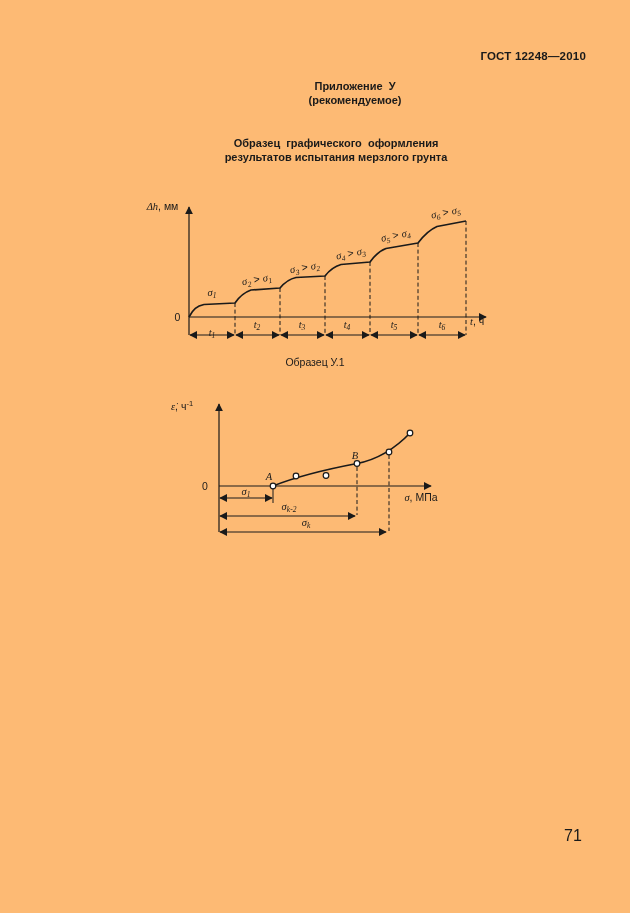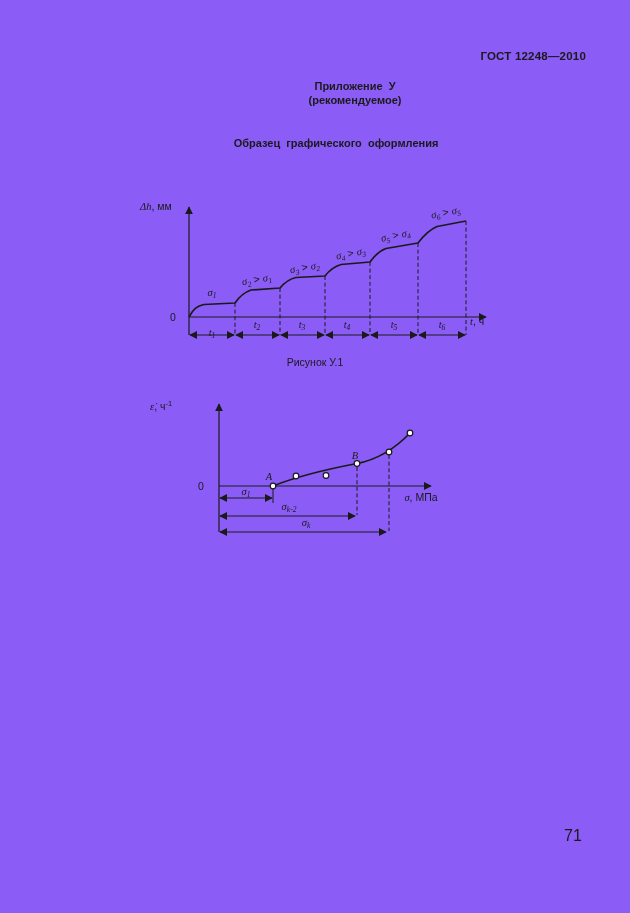--- a/index.html
+++ b/index.html
@@ -1,53 +1,54 @@
 <!DOCTYPE html>
 <html><head>
 <meta charset="utf-8">
 <style>
   html,body{margin:0;padding:0;background:#e8e8e8;}
   .page{
     position:relative;width:630px;height:913px;margin:0 auto;
-    background:#8b5cf6;color:#1a1a1a;
+    background:#fdba74;color:#1a1a1a;
     font-family:"Liberation Sans",sans-serif;
     overflow:hidden;
   }
   .pre{white-space:pre-wrap;}
   .b{font-weight:bold;padding-left:42px;}
   .docnum{position:absolute;top:50px;right:44px;font-size:11.5px;font-weight:bold;letter-spacing:.2px;}
   .appendix{position:absolute;top:80px;left:0;width:630px;text-align:center;font-size:11px;font-weight:bold;line-height:13.5px;padding-left:40px;}
   .heading{position:absolute;top:137px;left:0;width:630px;text-align:center;font-size:11px;line-height:13.5px;}
   .caption{position:absolute;left:0;width:630px;text-align:center;font-size:10.5px;}
   .pagenum{position:absolute;top:827px;left:564px;font-size:16px;}
 
   .fig{position:absolute;}
   .fig svg{position:absolute;left:0;top:0;}
   .lbl{position:absolute;font-size:10.5px;line-height:11px;white-space:nowrap;}
   .m{font-family:"Liberation Serif",serif;font-style:italic;}
   .sb{font-family:"Liberation Serif",serif;font-style:italic;font-size:7.5px;vertical-align:-2.5px;}
   .sp{font-size:7.5px;vertical-align:4px;}
   .rot{transform:translate(-50%,-50%) rotate(var(--r,0deg));}
   .ctr{transform:translate(-50%,-50%);}
-  .ra{text-align:left;}
+  .ra{text-align:center;}
 </style>
 </head>
 <body>
 
 <div class="page">
 
   <div class="docnum">ГОСТ 12248—2010</div>
 
   <div class="appendix">
     <div class="pre">Приложение  У</div>
     <div>(рекомендуемое)</div>
   </div>
 
   <div class="heading">
     <div class="b pre">Образец  графического  оформления</div>
+    <div class="b">результатов испытания мерзлого грунта</div>
   </div>
 
   <div class="fig" style="left:140px;top:198px;width:370px;height:150px">
     <svg width="370" height="150" viewBox="0 0 370 150">
       <defs>
         <marker id="ah" viewBox="0 0 10 10" refX="9" refY="5" markerWidth="8" markerHeight="8" orient="auto-start-reverse" markerUnits="userSpaceOnUse">
           <path d="M0,0 L10,5 L0,10 z" fill="#1a1a1a"></path>
         </marker>
       </defs>
 
@@ -92,21 +93,21 @@
     <div class="lbl rot" style="left:306px;top:16px;--r:-11deg"><span class="m">σ</span><span class="sb">6</span><span> &gt; </span><span class="m">σ</span><span class="sb">5</span></div>
 
     <div class="lbl ctr" style="left:72px;top:136px"><span class="m">t</span><span class="sb">1</span></div>
     <div class="lbl ctr" style="left:117px;top:128px"><span class="m">t</span><span class="sb">2</span></div>
     <div class="lbl ctr" style="left:162px;top:128px"><span class="m">t</span><span class="sb">3</span></div>
     <div class="lbl ctr" style="left:207px;top:128px"><span class="m">t</span><span class="sb">4</span></div>
     <div class="lbl ctr" style="left:254px;top:128px"><span class="m">t</span><span class="sb">5</span></div>
     <div class="lbl ctr" style="left:302px;top:128px"><span class="m">t</span><span class="sb">6</span></div>
   </div>
 
-  <div class="caption" style="top:356px">Рисунок У.1</div>
+  <div class="caption" style="top:356px">Образец У.1</div>
 
   <div class="fig" style="left:150px;top:395px;width:310px;height:150px">
     <svg width="310" height="150" viewBox="0 0 310 150">
 
       <line x1="69" y1="137" x2="69" y2="9" stroke="#1a1a1a" stroke-width="1.2" marker-end="url(#ah)"></line>
       <line x1="69" y1="91" x2="281" y2="91" stroke="#1a1a1a" stroke-width="1.2" marker-end="url(#ah)"></line>
 
       <path d="M123,91 C148,81 178,74 207,68.5 C223,65.5 243,56 261,37" fill="none" stroke="#1a1a1a" stroke-width="1.6"></path>
 
       <line x1="123" y1="91" x2="123" y2="108" stroke="#1a1a1a" stroke-width="1"></line>

